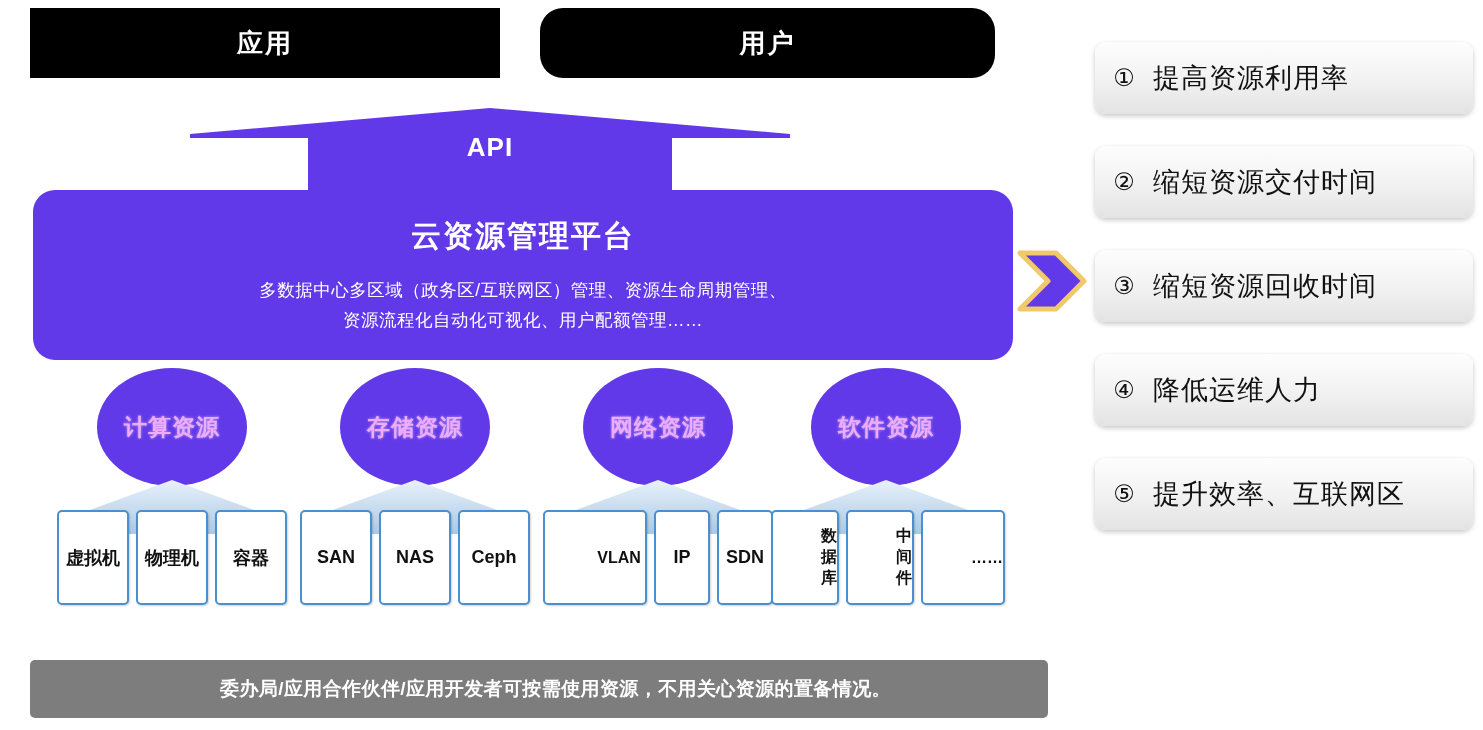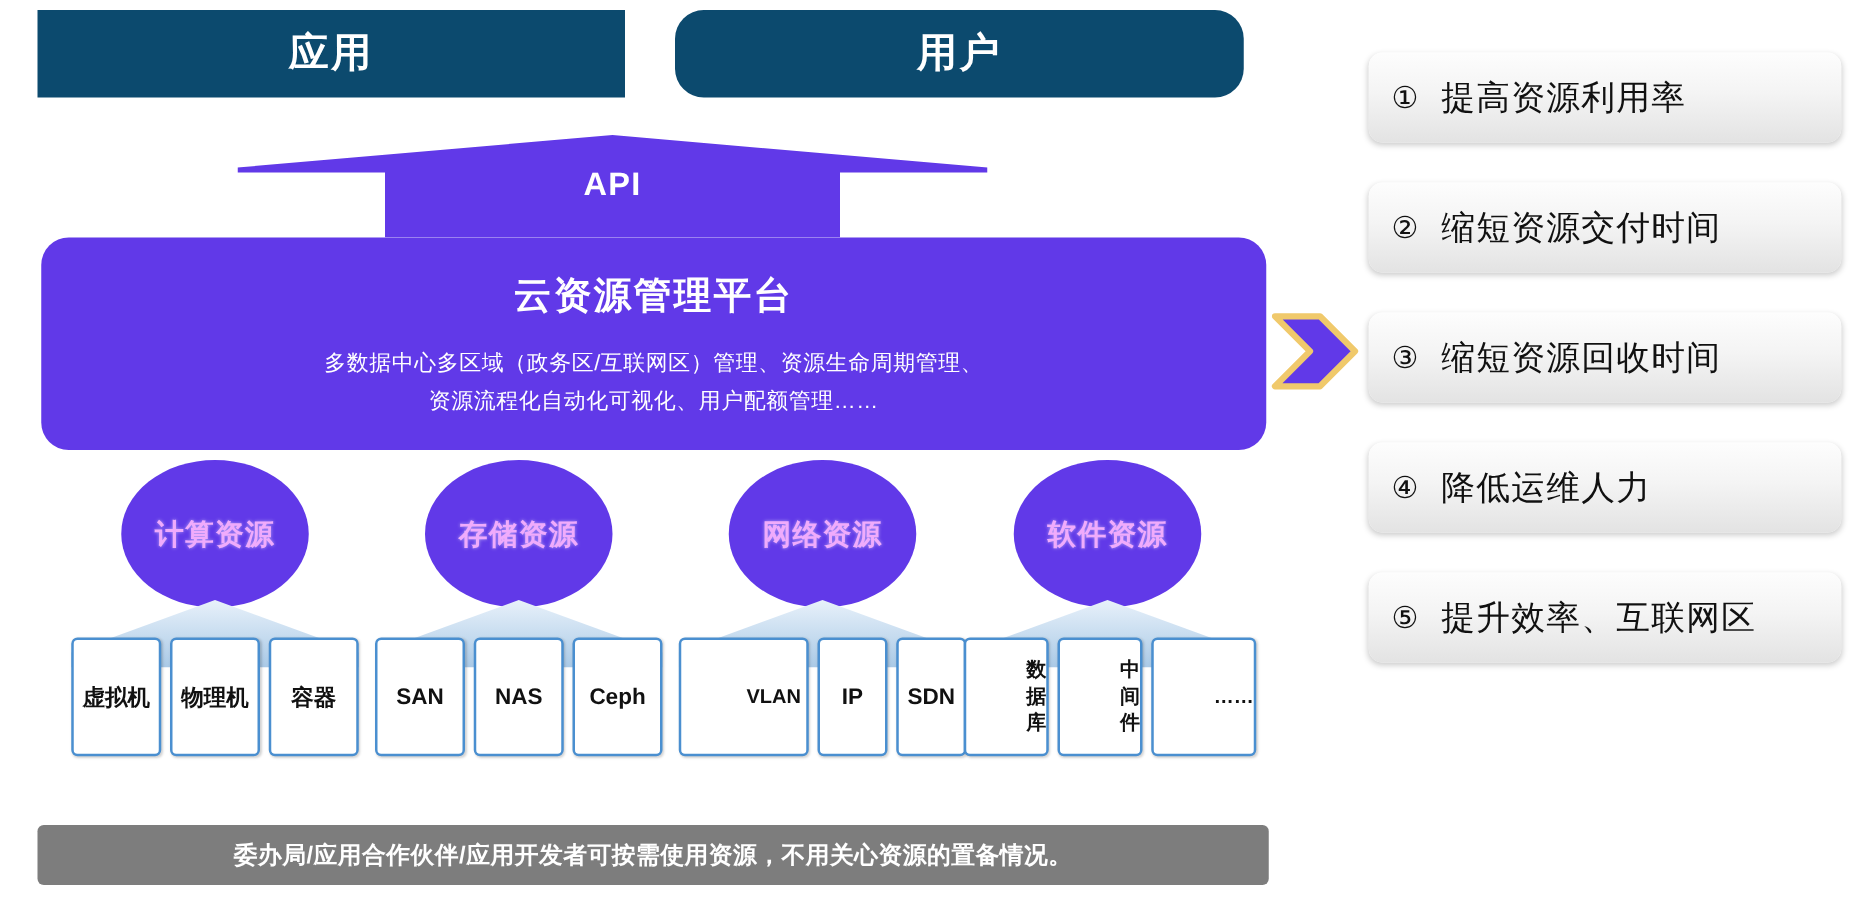--- a/index.html
+++ b/index.html
@@ -4,23 +4,23 @@
 <style>
   html,body{margin:0;padding:0;background:#ffffff;}
   body{
     font-family:"Liberation Sans","DejaVu Sans",sans-serif;
     width:1483px;height:730px;position:relative;overflow:hidden;
   }
   .stage{position:absolute;left:0;top:0;width:1483px;height:730px;}
 
   
   .consumer{
-    position:absolute;background:#0c4a6e;color:#ffffff;
-    display:flex;align-items:center;justify-content:center;
-    font-size:32px;font-weight:bold;letter-spacing:2px;
+    position:absolute;background:#000000;color:#ffffff;
+    display:flex;align-items:center;justify-content:center;
+    font-size:26px;font-weight:bold;letter-spacing:2px;
   }
   #consumer-app{left:30px;top:8px;width:470px;height:70px;}
   #consumer-user{left:540px;top:8px;width:455px;height:70px;border-radius:23px;}
 
   
   .api-wrap{position:absolute;left:190px;top:108px;width:600px;height:82px;}
   .api-wrap svg{display:block;}
   .api-label{
     position:absolute;left:0;top:24px;width:600px;text-align:center;
     color:#ffffff;font-size:26px;font-weight:bold;letter-spacing:1px;
@@ -58,24 +58,24 @@
   .leaf{
     flex:1;background:#ffffff;border:2px solid #4a8fd0;border-radius:5px;
     display:flex;align-items:center;justify-content:center;
     font-size:18px;font-weight:bold;color:#111111;
     box-shadow:1px 1px 2px rgba(0,0,0,.18);
   }
   .leaf.sm{font-size:16px;padding-left:48px;}
 
   
   #bottom-banner{
-    position:absolute;left:30px;top:660px;width:985px;height:48px;
+    position:absolute;left:30px;top:660px;width:985px;height:58px;
     background:#7d7d7d;border-radius:5px;color:#ffffff;
     display:flex;align-items:center;justify-content:center;
-    font-size:19px;font-weight:bold;letter-spacing:.4px;
+    font-size:19px;font-weight:bold;letter-spacing:.4px;padding-left:33px;
   }
 
   
   #chevron-arrow{position:absolute;left:1008px;top:243px;width:80px;height:80px;}
 
   
   #benefits{position:absolute;left:1095px;top:42px;width:378px;height:505px;}
   .benefit{
     position:absolute;left:0;width:378px;height:72px;border-radius:11px;
     background:linear-gradient(180deg,#fdfdfd 0%,#f4f4f4 45%,#e3e3e3 100%);

